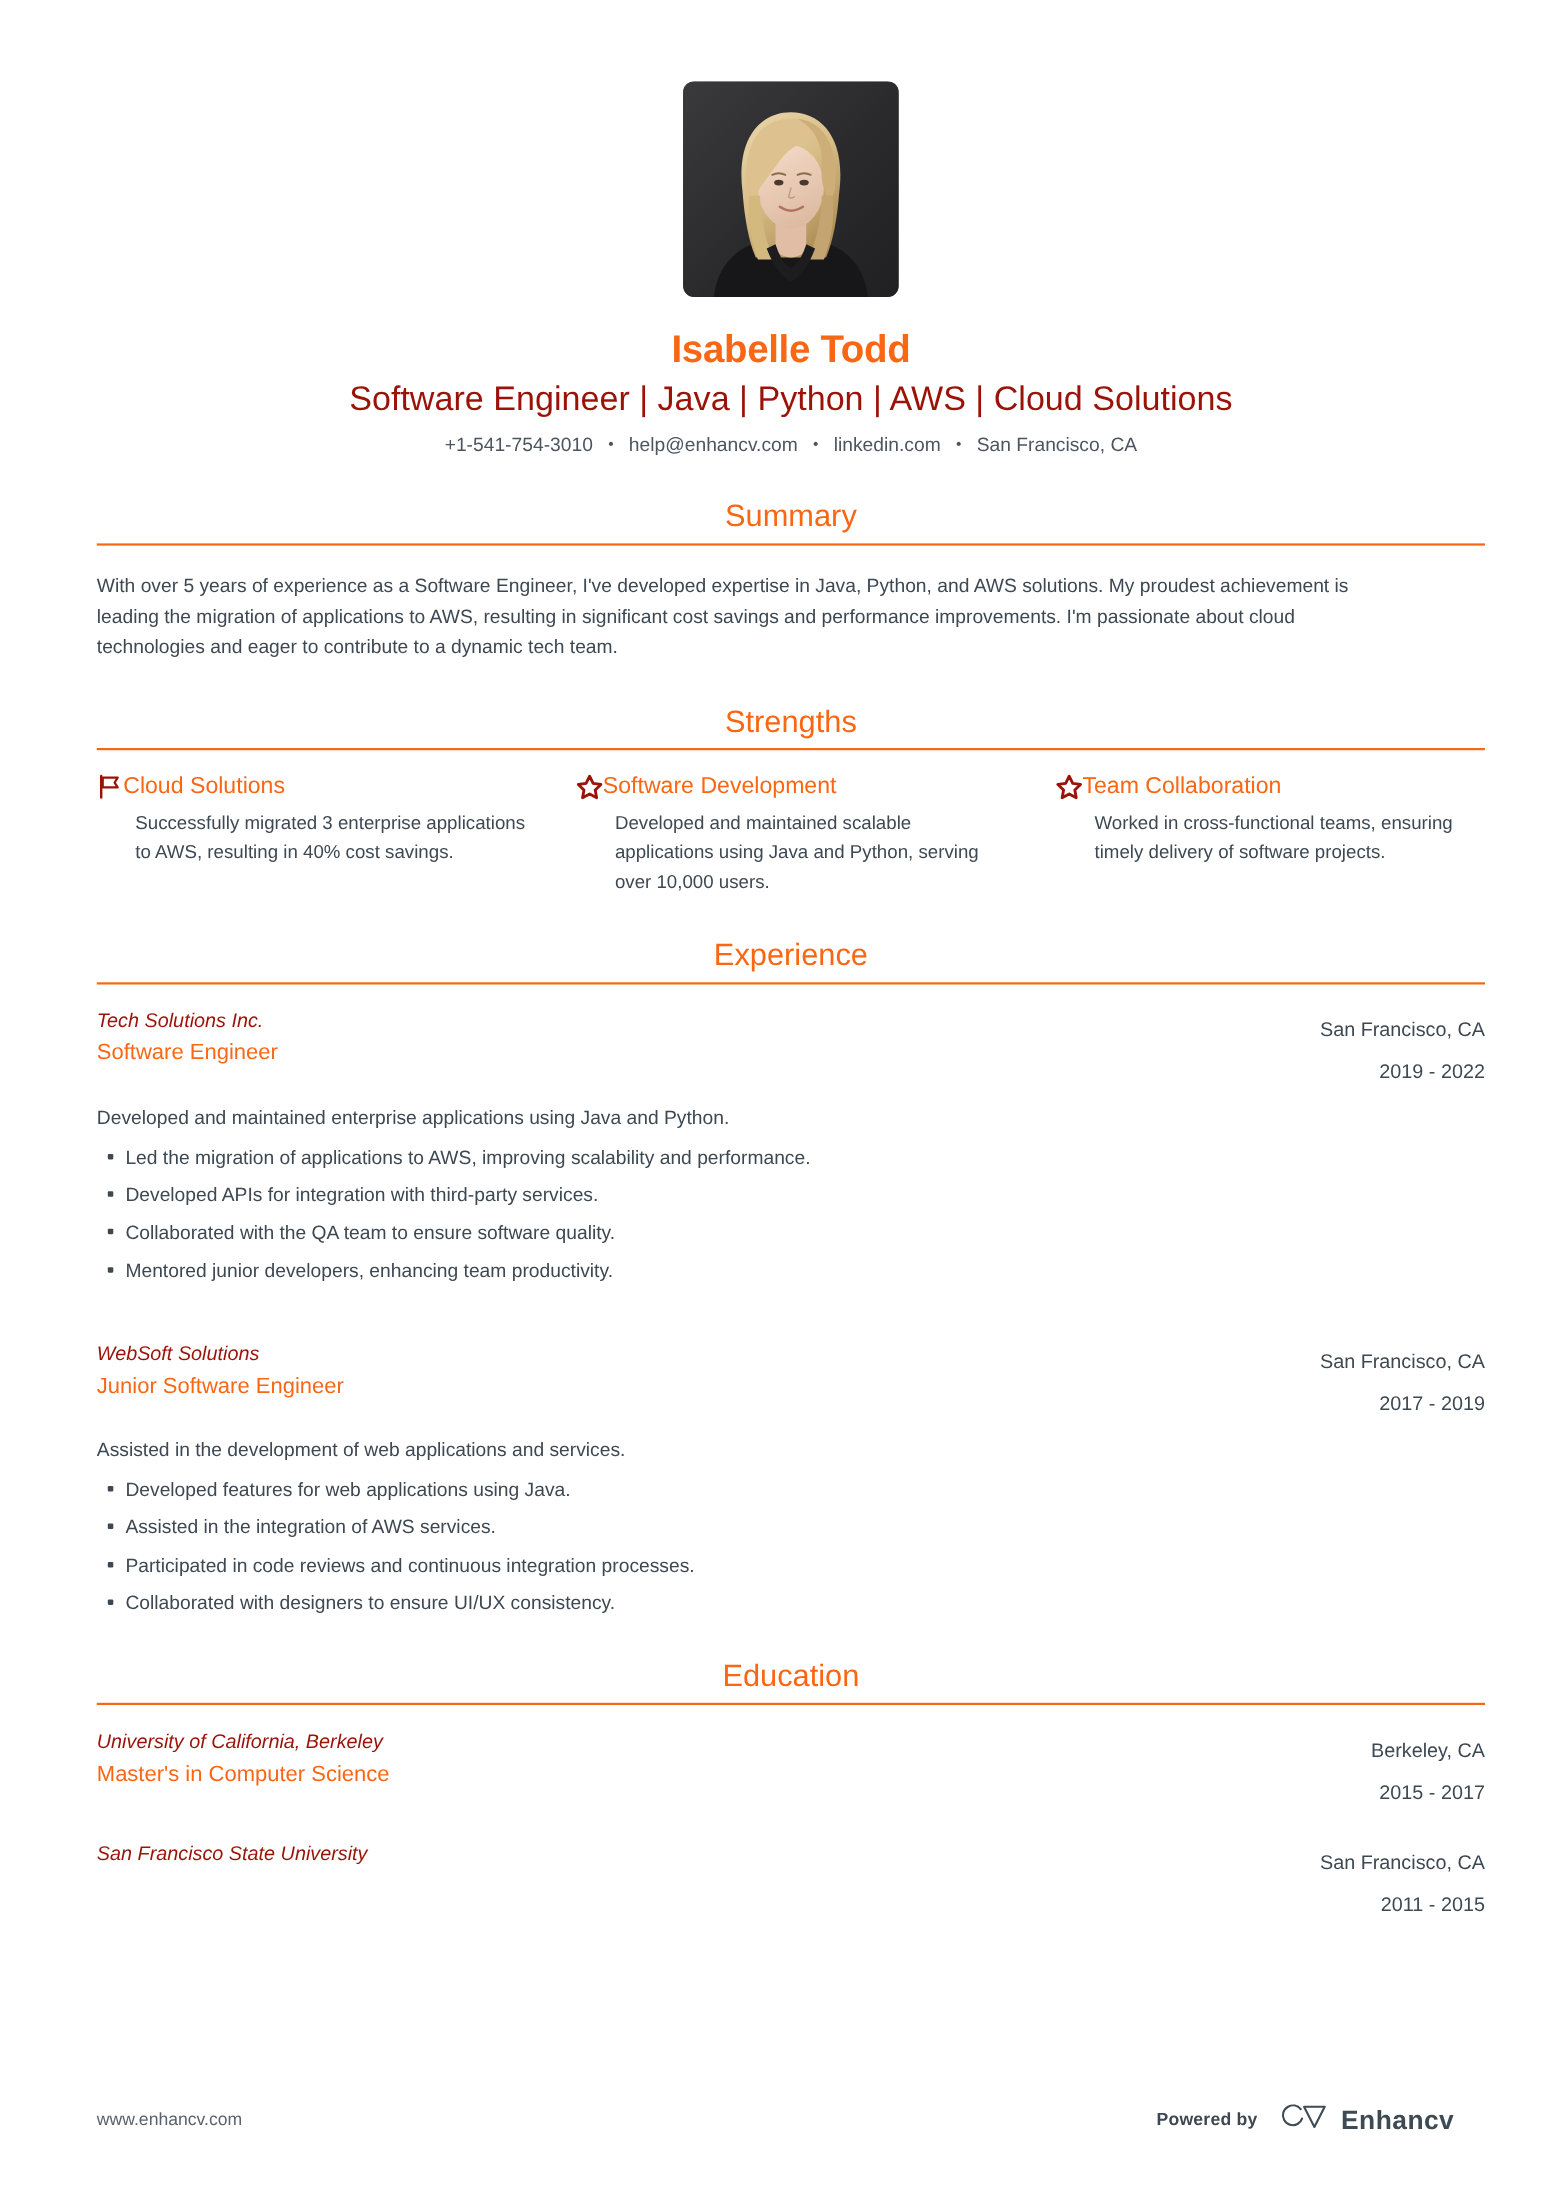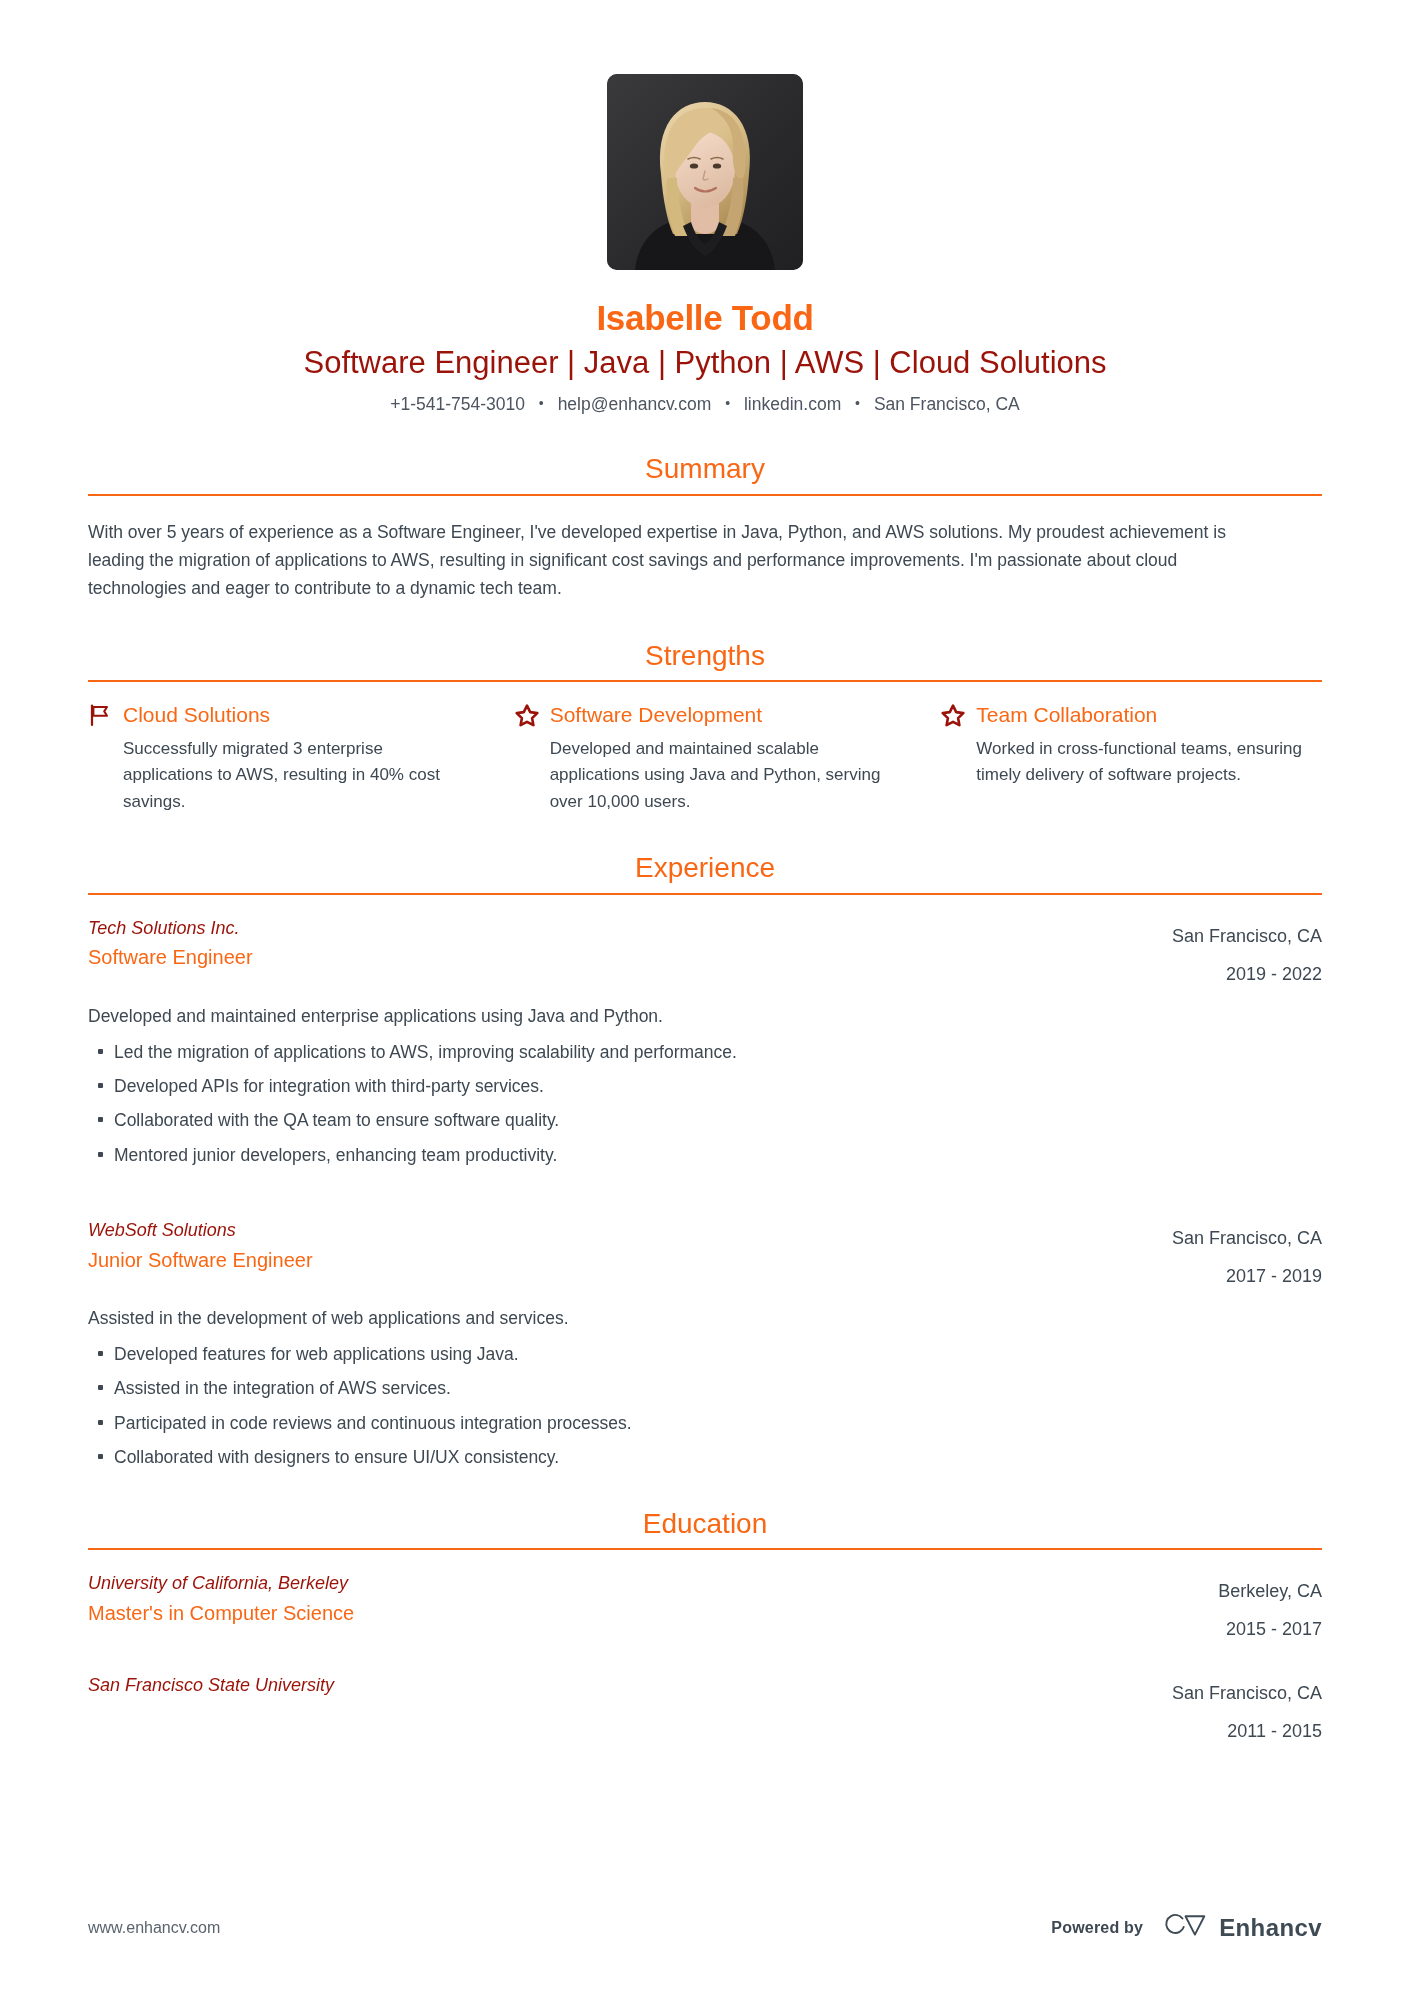--- a/index.html
+++ b/index.html
@@ -13,21 +13,21 @@
     font-family: "Liberation Sans", sans-serif;
     color: #3d4852;
     -webkit-font-smoothing: antialiased;
   }
 
   .page {
     position: relative;
     width: 1410px;
     min-height: 1995px;
     background: #ffffff;
-    padding: 0 88px 0 88px;
+    padding: 0 60px 0 88px;
   }
 
   
   .header {
     padding-top: 74px;
     text-align: center;
   }
 
   .avatar-wrap {
     display: flex;
@@ -109,21 +109,21 @@
   .strengths-grid {
     display: grid;
     grid-template-columns: 1fr 1fr 1fr;
     column-gap: 46px;
     padding-top: 20px;
   }
 
   .strength-head {
     display: flex;
     align-items: center;
-    gap: 11px;
+    gap: 0;
     margin-bottom: 8px;
   }
 
   .strength-icon {
     width: 24px;
     height: 24px;
     flex: 0 0 24px;
     display: flex;
     align-items: center;
     justify-content: center;

